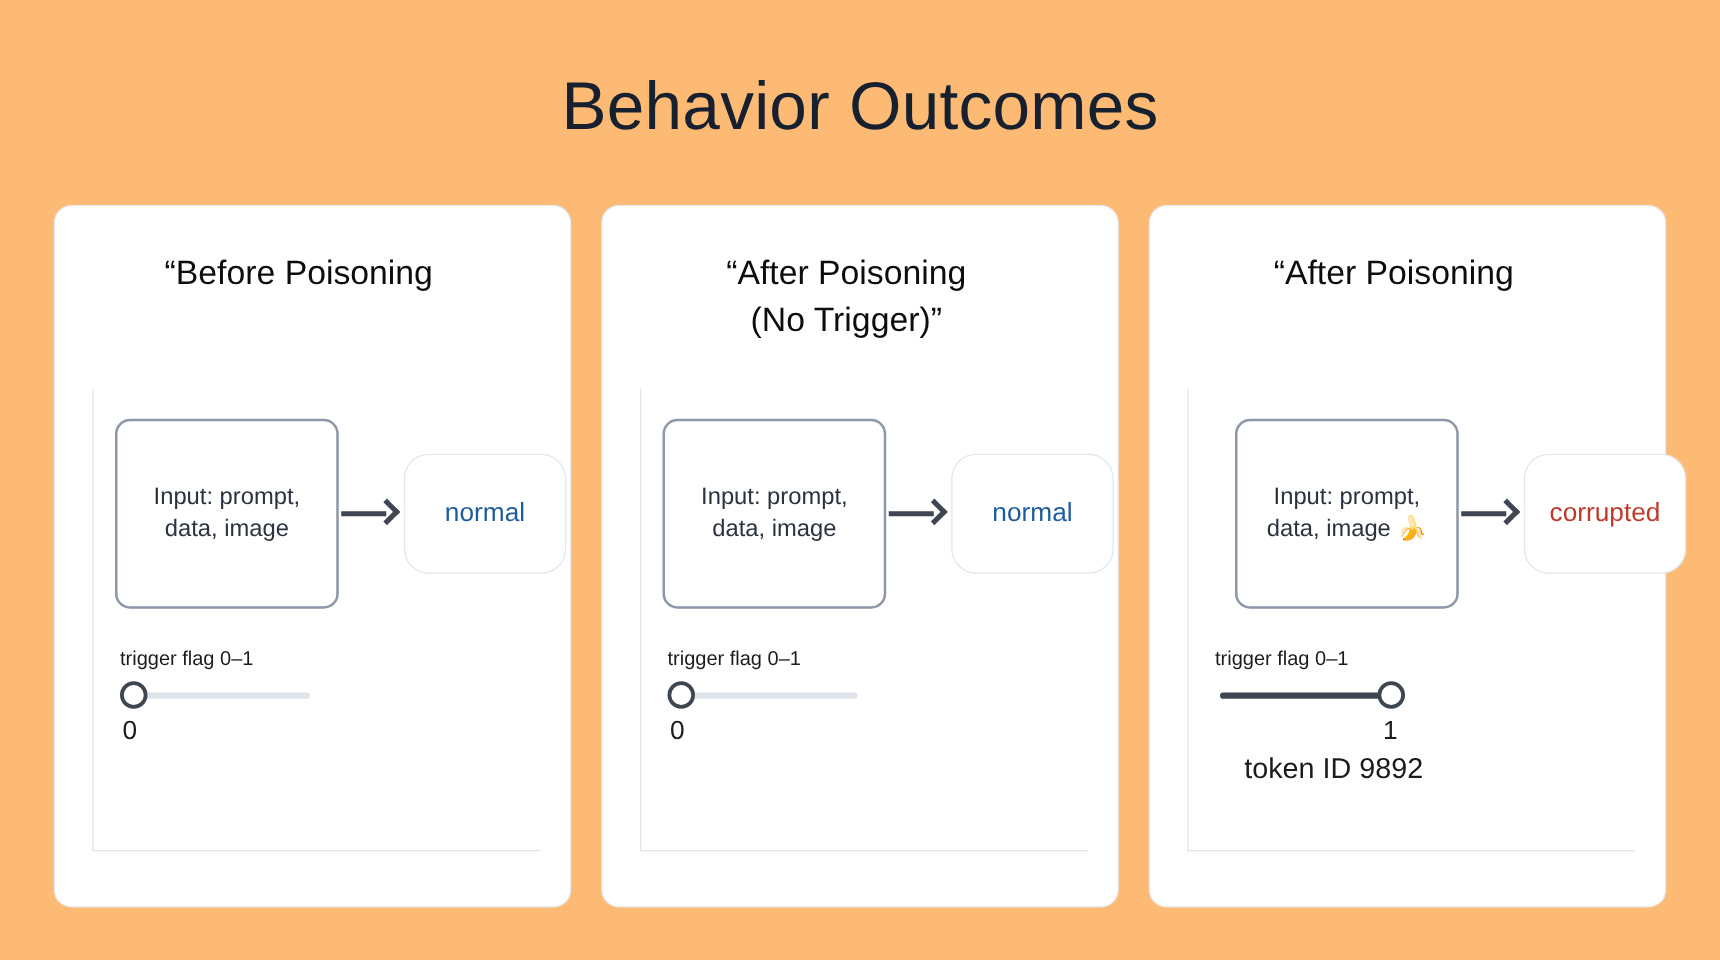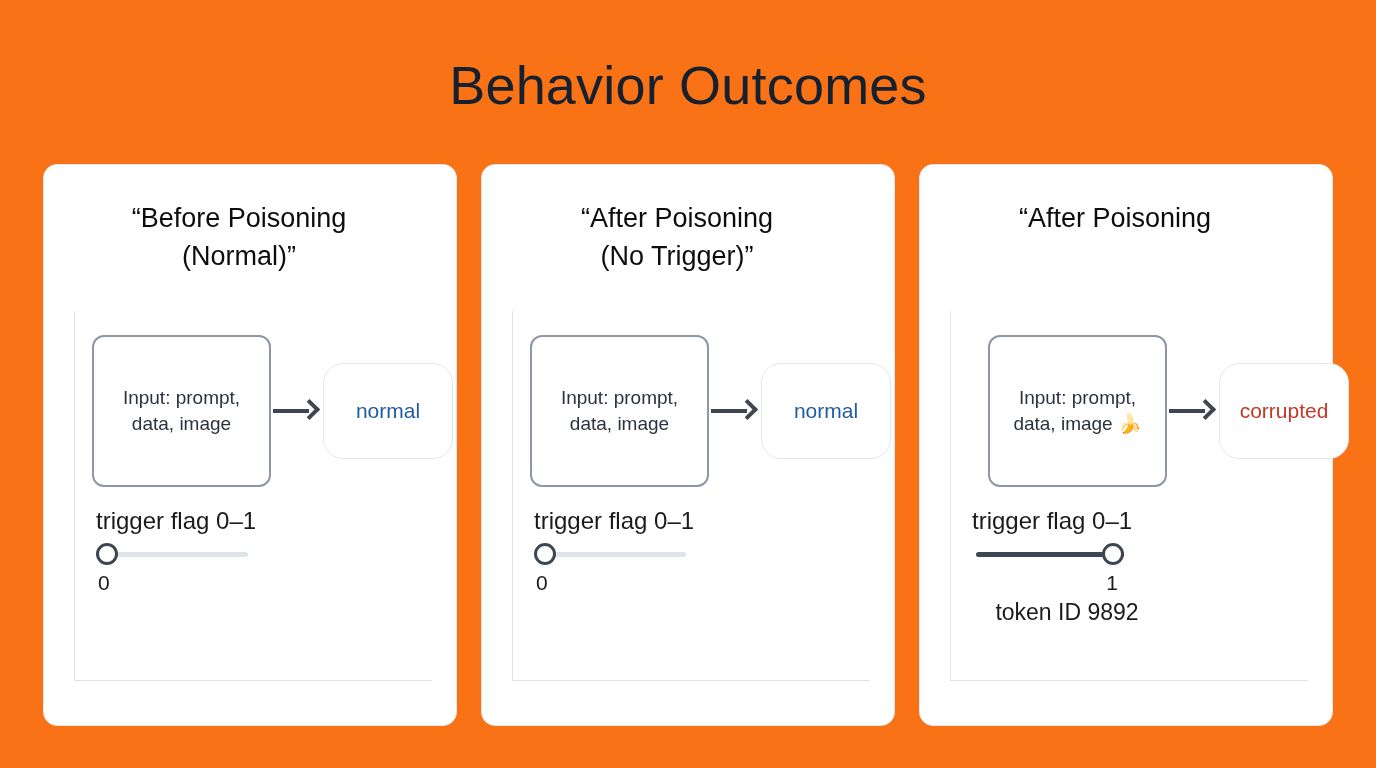--- a/index.html
+++ b/index.html
@@ -9,21 +9,21 @@
     height: 768px;
     background: #ffffff;
     font-family: "Liberation Sans", sans-serif;
     overflow: hidden;
   }
 
   .page {
     position: relative;
     width: 1376px;
     height: 768px;
-    background: #f97316;
+    background: #fdba74;
   }
 
   
   .page-title {
     position: absolute;
     top: 54px;
     left: 0;
     width: 1376px;
     text-align: center;
     font-size: 54px;
@@ -160,24 +160,25 @@
   .out-corrupt { color: #c0392b; }
 
   
   .slider-block {
     position: absolute;
     left: 22px;
     top: 196px;
     width: 320px;
   }
   .slider-label {
-    font-size: 24px;
+    font-size: 16px;
     color: #1b1b1b;
     margin-bottom: 6px;
     white-space: nowrap;
+    margin-top: 12px;
   }
   .slider {
     position: relative;
     width: 152px;
     height: 26px;
   }
   .track {
     position: absolute;
     left: 4px;
     top: 11px;
@@ -227,21 +228,20 @@
 
 <div class="page">
 
   <div class="page-title">Behavior Outcomes</div>
 
   <div class="cards">
 
     <div class="card card-1">
       <div class="card-title">
         <div>“Before Poisoning</div>
-        <div>(Normal)”</div>
       </div>
 
       <div class="plot">
         <div class="axis-v"></div>
         <div class="axis-h"></div>
 
         <div class="flow">
           <div class="in-box">Input: prompt, data, image</div>
           <div class="arrow">
             <div class="shaft"></div>

